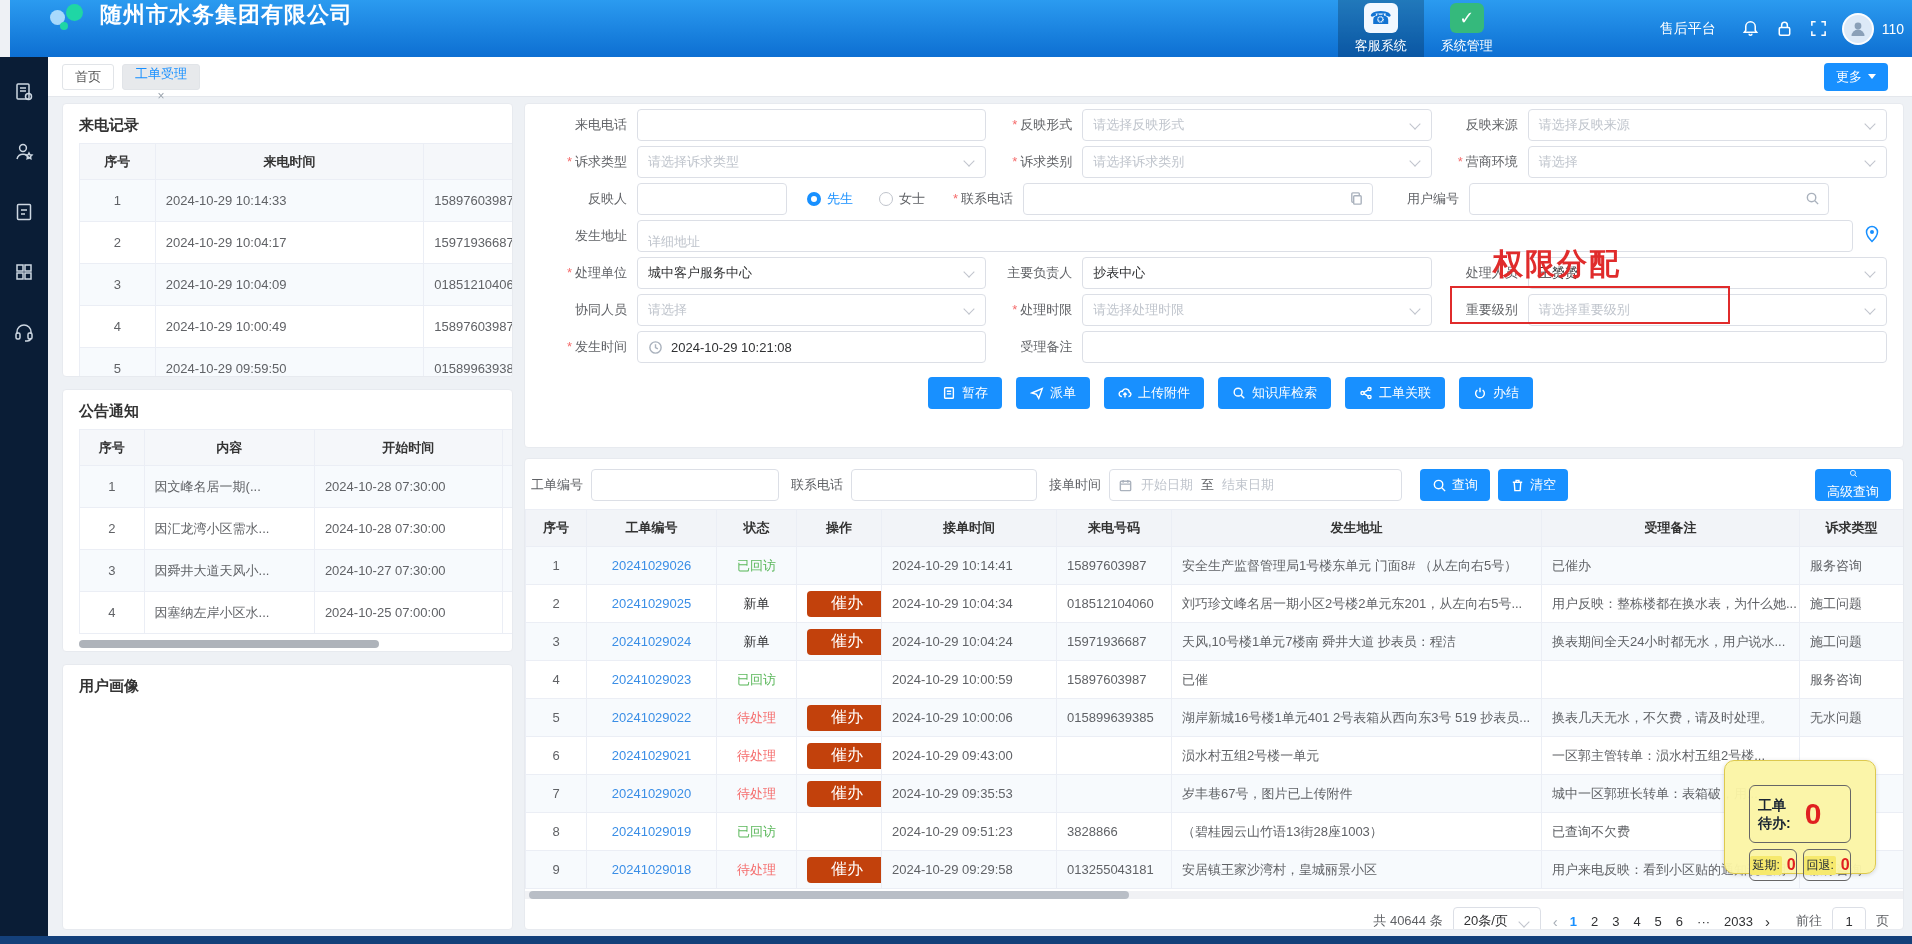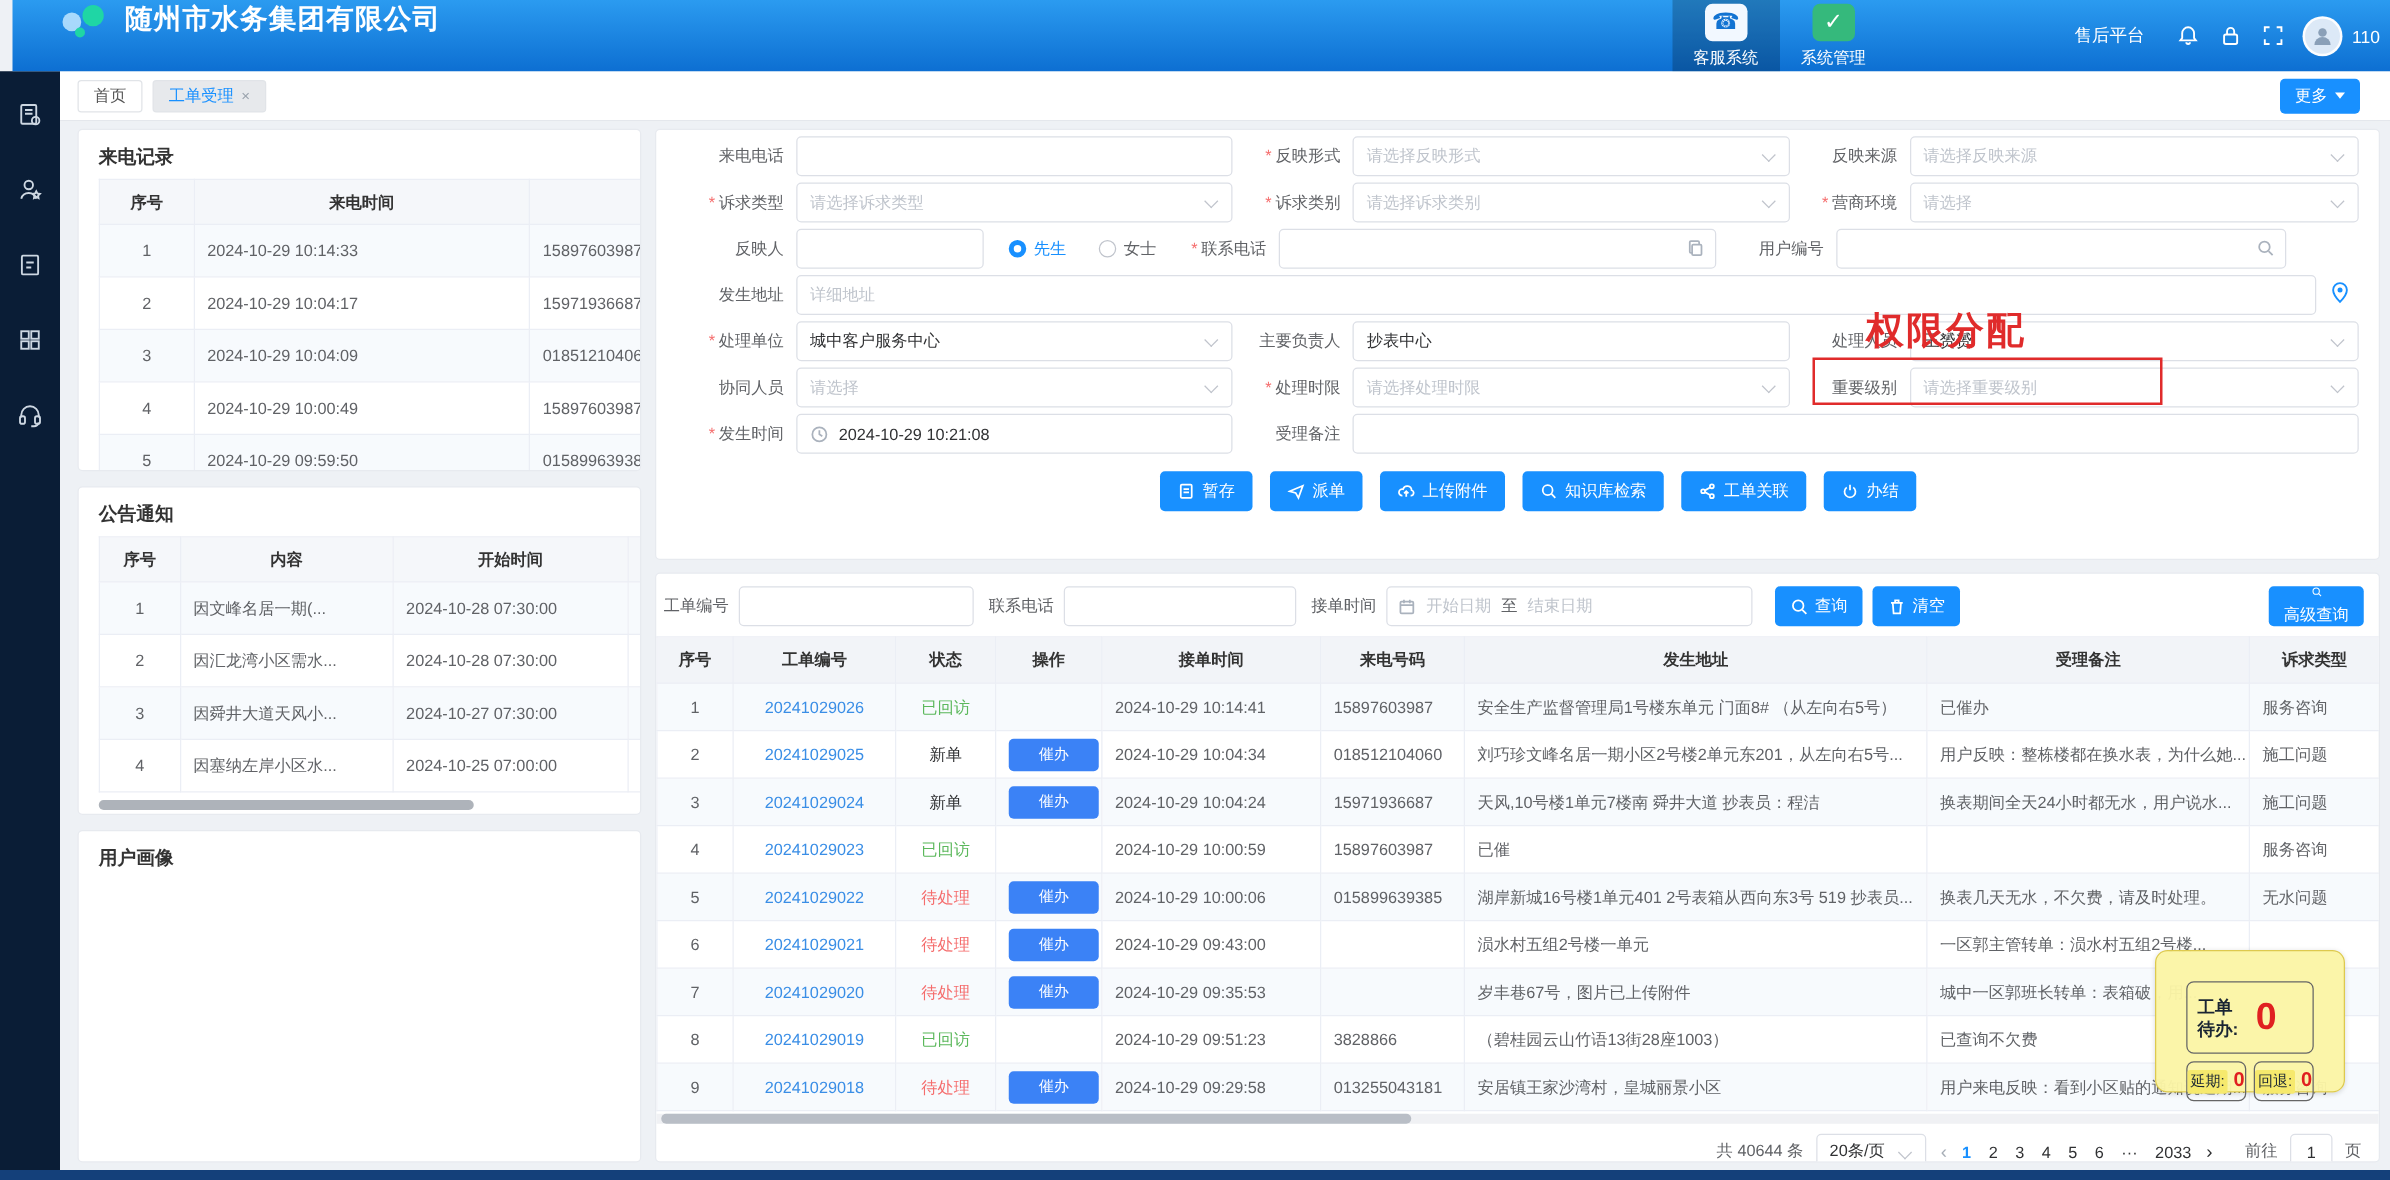--- a/index.html
+++ b/index.html
@@ -36,21 +36,21 @@
   .sidebar { position:absolute; left:0; top:57px; width:48px; height:887px; background:#0a1d36; z-index:25;
              display:flex; flex-direction:column; align-items:center; padding-top:24px; gap:38px; }
   .side-ico { width:22px; height:22px; cursor:pointer; }
   .side-ico svg { width:22px; height:22px; stroke:#cdd7e2; fill:none; stroke-width:1.5; }
 
   
   .tabbar { position:absolute; left:48px; top:57px; width:1864px; height:40px; background:#fff;
             border-bottom:1px solid #e4e7ec; display:flex; align-items:center; padding-left:14px; z-index:20; }
   .tab { height:26px; padding:0 12px; display:flex; align-items:center; gap:6px; font-size:13px;
          border:1px solid #e1e4e8; border-radius:3px; margin-right:8px; cursor:pointer; background:#fff; color:#555; }
-  .tab.active { background:#e7e9ec; color:#1890ff; }
+  .tab.active { background:#e7e9ec; color:#1890ff;flex-direction:column; }
   .tab .x { color:#9aa3ad; font-size:12px; }
   .more-btn { margin-left:auto; margin-right:24px; background:#1890ff; color:#fff; border:none; border-radius:4px;
               height:28px; padding:0 12px; font-size:13px; display:flex; align-items:center; gap:6px; cursor:pointer; }
   .caret { width:0; height:0; border-left:4px solid transparent; border-right:4px solid transparent; border-top:5px solid #fff; }
 
   
   .card { position:absolute; background:#fff; border:1px solid #e7eaef; border-radius:4px; overflow:hidden; }
   .card-title { font-size:15px; font-weight:bold; color:#333; padding:12px 16px 8px 16px; }
 
   
@@ -76,21 +76,21 @@
   .inp .ph { color:#bfc4cc; }
   .fi1 { width:350px; } .fi2 { width:350px; } .fi3 { width:360px; }
   .sel::after { content:""; width:7px; height:7px; border-right:1.5px solid #c0c4cc; border-bottom:1.5px solid #c0c4cc;
                 transform:rotate(45deg); position:absolute; right:12px; top:10px; }
   .suffix { position:absolute; right:8px; top:7px; color:#aab2bd; }
   .radio-group { display:flex; align-items:center; gap:26px; margin-left:20px; font-size:13px; }
   .radio { display:flex; align-items:center; gap:6px; cursor:pointer; color:#606266; }
   .radio.sel-on { color:#1890ff; }
   .rdot { width:14px; height:14px; border-radius:50%; border:1px solid #c0c4cc; background:#fff; }
   .rdot.on { border:4px solid #1890ff; }
-  .wide-addr { width:1216px; }
+  .wide-addr { width:1216px;align-items:flex-end; }
   .pin { margin-left:10px; }
   .note-inp { width:806px; }
   .btn-row { display:flex; gap:14px; margin:14px 0 0 387px; }
   .act-btn { background:#1890ff; color:#fff; border:none; border-radius:4px; height:32px; padding:0 14px;
              font-size:13px; display:flex; align-items:center; gap:6px; cursor:pointer; }
   .act-btn svg { width:14px; height:14px; stroke:#fff; fill:none; stroke-width:1.6; }
 
   
   .anno-text { position:absolute; left:968px; top:140px; color:#e02b2b; font-size:30px; font-weight:bold;
                letter-spacing:2px; z-index:12; }
@@ -109,22 +109,22 @@
   table.otable { border-collapse:collapse; table-layout:fixed; width:1378px; font-size:13px; }
   table.otable th { background:#f2f4f8; color:#333; font-weight:bold; height:37px; border:1px solid #ebeef5; text-align:center; }
   table.otable td { height:38px; color:#606266; border:1px solid #ebeef5; padding:0 10px; overflow:hidden; white-space:nowrap; }
   table.otable tbody tr:nth-child(odd) { background:#f7fafd; }
   td.ctr { text-align:center; }
   .oid { color:#3a8ee6; cursor:pointer; }
   .status { font-size:13px; }
   .status[data-st="已回访"] { color:#5cb85c; }
   .status[data-st="待处理"] { color:#f56c6c; }
   .status[data-st="新单"]   { color:#303133; }
-  .urge-btn { background:#3b82f6; color:#fff; border:none; border-radius:4px; height:26px; padding:0 24px;
-              font-size:12px; cursor:pointer; }
+  .urge-btn { background:#c2410c; color:#fff; border:none; border-radius:4px; height:26px; padding:0 24px;
+              font-size:16px; cursor:pointer; }
   .table-scroll { position:relative; height:8px; background:#f0f1f4; margin-top:2px; }
   .table-thumb { position:absolute; left:4px; top:0; width:600px; height:8px; background:#b9bec6; border-radius:4px; }
 
   .pager { display:flex; align-items:center; justify-content:flex-end; gap:10px; padding:8px 14px 0 0;
            font-size:13px; color:#606266; }
   .psize { width:88px; height:28px; }
   .parrow { color:#a6adb6; font-size:15px; cursor:pointer; padding:0 2px; }
   .pages { display:flex; align-items:center; gap:14px; list-style:none; }
   .pg { cursor:pointer; color:#303133; }
   .pg[data-cur="true"] { color:#1890ff; font-weight:bold; }

